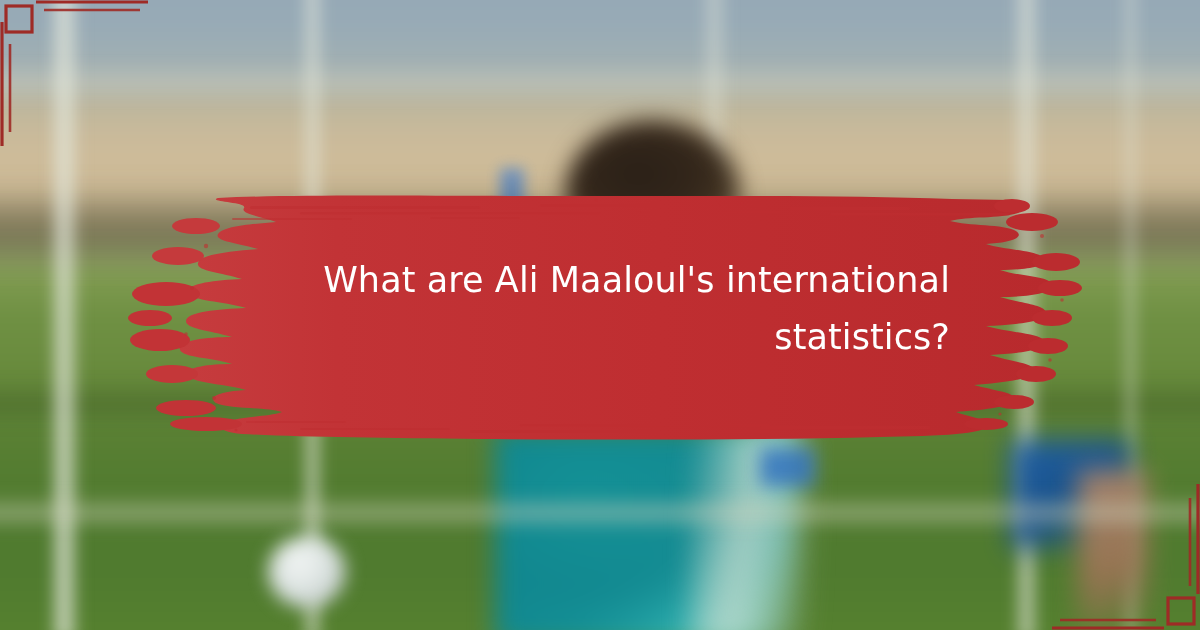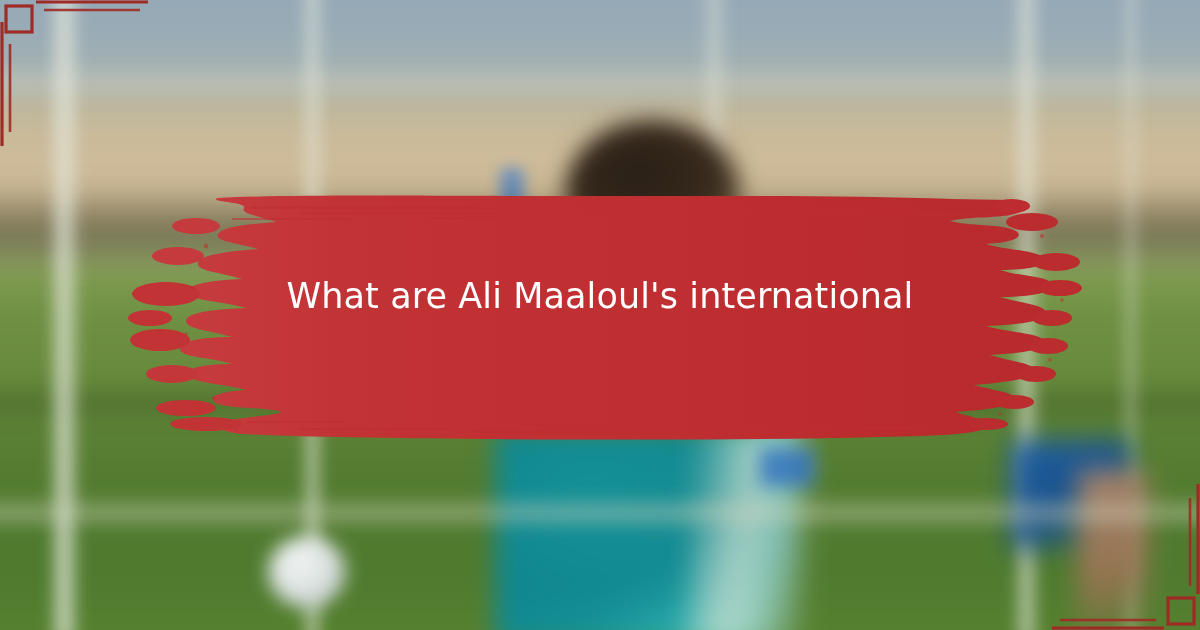--- a/index.html
+++ b/index.html
@@ -139,23 +139,23 @@
 
   
   .banner-wrap {
     position:absolute; left:0; top:0; width:1200px; height:630px;
   }
   .banner-svg { position:absolute; left:0; top:0; }
 
   
   .headline {
     position:absolute;
-    left:250px; top:268px;
+    left:250px; top:252px;
     width:700px;
-    text-align:center;
+    text-align:right;
     color:#ffffff;
     font-family:"DejaVu Sans", sans-serif;
     font-size:35px;
     font-weight:400;
     line-height:1.62;
     letter-spacing:.1px;
     text-rendering:optimizeLegibility;
   }
 
   
@@ -299,20 +299,21 @@
         <circle cx="1050" cy="360" r="1.8"></circle>
         <circle cx="1000" cy="414" r="1.6"></circle>
         <circle cx="596" cy="200" r="1.6"></circle>
         <circle cx="742" cy="203" r="1.5"></circle>
       </g>
     </svg>
   </div>
 
   <div class="headline">
     <div>What are Ali Maaloul's international</div>
+    <div>statistics?</div>
   </div>
 
   <svg class="corner corner-tl" width="160" height="160" viewBox="0 0 160 160" xmlns="http://www.w3.org/2000/svg">
     <g fill="none" stroke="#9e2b26" stroke-width="3.2">
       <rect x="6" y="6" width="26" height="26"></rect>
       <path d="M 2 36 L 2 146"></path>
       <path d="M 36 2 L 148 2"></path>
       <path d="M 10 44 L 10 132" stroke-width="2.6" opacity="0.9"></path>
       <path d="M 44 10 L 140 10" stroke-width="2.6" opacity="0.9"></path>
       <path d="M 2 36 L 2 22"></path>

